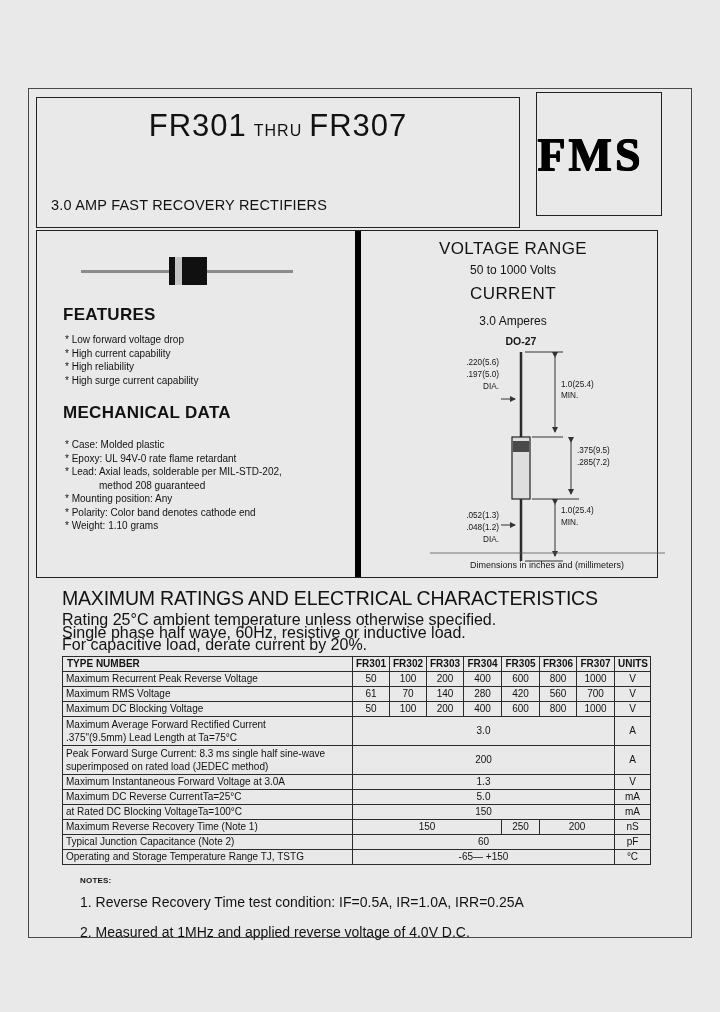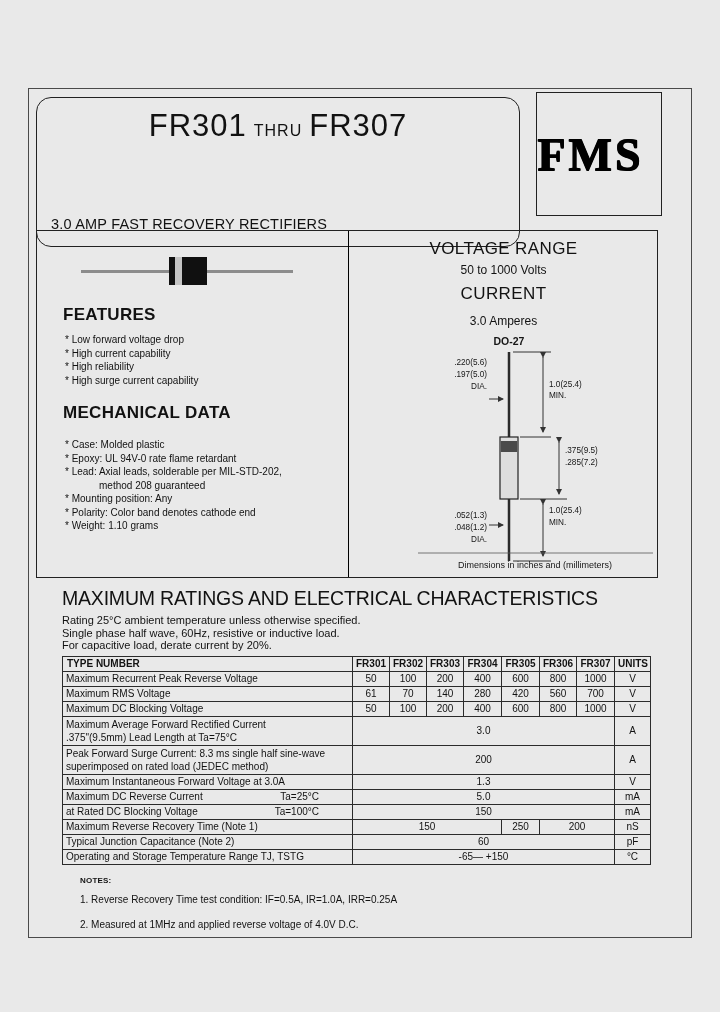--- a/index.html
+++ b/index.html
@@ -10,36 +10,36 @@
     color:#121212;
     position:relative;
     overflow:hidden;
   }
   .abs { position:absolute; }
   .frame { position:absolute; border:1px solid #3a3a3a; }
 
   #outer-frame { left:28px; top:88px; width:664px; height:850px; border-color:#4a4a4a; }
 
   
-  #title-box { left:36px; top:97px; width:484px; height:150px; border-color:#222;border-radius:15px; }
+  #title-box { left:36px; top:97px; width:484px; height:131px; border-color:#222; }
   .title-line { text-align:center; margin-top:10px; white-space:nowrap; }
   .t-big { font-size:31px; letter-spacing:1px; }
   .t-small { font-size:16px; margin:0 7px; letter-spacing:1px; }
   #header-subtitle { position:absolute; left:14px; bottom:14px; font-size:14.5px; letter-spacing:0.2px; }
 
   #logo-box { left:536px; top:92px; width:126px; height:124px; border-color:#222;
     display:flex; align-items:center; justify-content:flex-start; }
   #logo-text { font-family:"Liberation Serif","DejaVu Serif",serif; font-weight:700;
     font-size:46px; letter-spacing:3px; color:#000;
     text-shadow:1px 0 0 #000, 0 1px 0 #000, 1px 1px 0 #000; }
 
   
   #main-box { left:36px; top:230px; width:622px; height:348px; border-color:#222; }
   #main-left { position:absolute; left:0; top:0; width:311px; height:100%; }
-  #main-right { position:absolute; left:311px; top:0; width:310px; height:100%; border-left:1px solid #000000; }
+  #main-right { position:absolute; left:318px; top:0; width:310px; height:100%; border-left:6px solid #000000; }
 
   
   .d-wire { position:absolute; left:44px; top:39px; width:212px; height:3px; background:#8c8c8c; }
   .d-body { position:absolute; left:132px; top:26px; width:38px; height:28px; background:#101010; }
   .d-band { position:absolute; left:6px; top:0; width:7px; height:100%; background:#c4c4c4; }
 
   .sec-heading { font-size:17px; font-weight:bold; letter-spacing:0.3px; }
   #features-heading { position:absolute; left:26px; top:74px; }
   #features-list { position:absolute; left:28px; top:102px; }
   #mech-heading { position:absolute; left:26px; top:172px; }
@@ -57,38 +57,38 @@
   .cur-value { font-size:12px; margin-top:10px; }
 
   #pkg-svg { position:absolute; left:14px; top:100px; }
   #pkg-svg text { font-family:"Liberation Sans","DejaVu Sans",sans-serif; fill:#161616; }
   .dim-t { font-size:8.2px; }
   .pkg-title { font-size:10.5px; font-weight:bold; }
   .foot-t { font-size:9px; }
 
   
   #ratings-heading { left:62px; top:587px; font-size:19.5px; letter-spacing:-0.2px; }
-  #ratings-conditions { left:62px; top:614px; font-size:11px; line-height:12.5px; }
+  #ratings-conditions { left:62px; top:614px; font-size:16px; line-height:12.5px; }
 
   
   #ratings-table { position:absolute; left:62px; top:656px; border-collapse:collapse;
     table-layout:fixed; width:588px; font-size:10px; }
   #ratings-table th, #ratings-table td { border:1px solid #2b2b2b; padding:1px 3px;
     height:14px; line-height:12px; overflow:hidden; white-space:nowrap; }
   #ratings-table th { font-weight:bold; text-align:center; font-size:10px; }
   #ratings-table th.lbl-h { text-align:left; padding-left:4px; }
   td.v { text-align:center; padding:1px 0; }
   td.lbl { text-align:left; }
   .two-line div { line-height:13px; }
-  .split { display:flex; justify-content:space-between; padding-right:30px;gap:48px; }
+  .split { display:flex; justify-content:flex-start; padding-right:30px; }
 
   
   #notes-block { left:62px; top:876px;margin-left:18px; }
   #notes-label { font-size:8px; font-weight:bold; letter-spacing:0.2px; }
-  .note-line { font-size:10px; }
+  .note-line { font-size:14px; }
   #note-1 { margin-top:9px; }
   #note-2 { margin-top:14px; }
 </style>
 </head>
 <body>
 
 <div class="abs frame" id="outer-frame"></div>
 
 <div class="frame" id="title-box">
   <div class="title-line">

